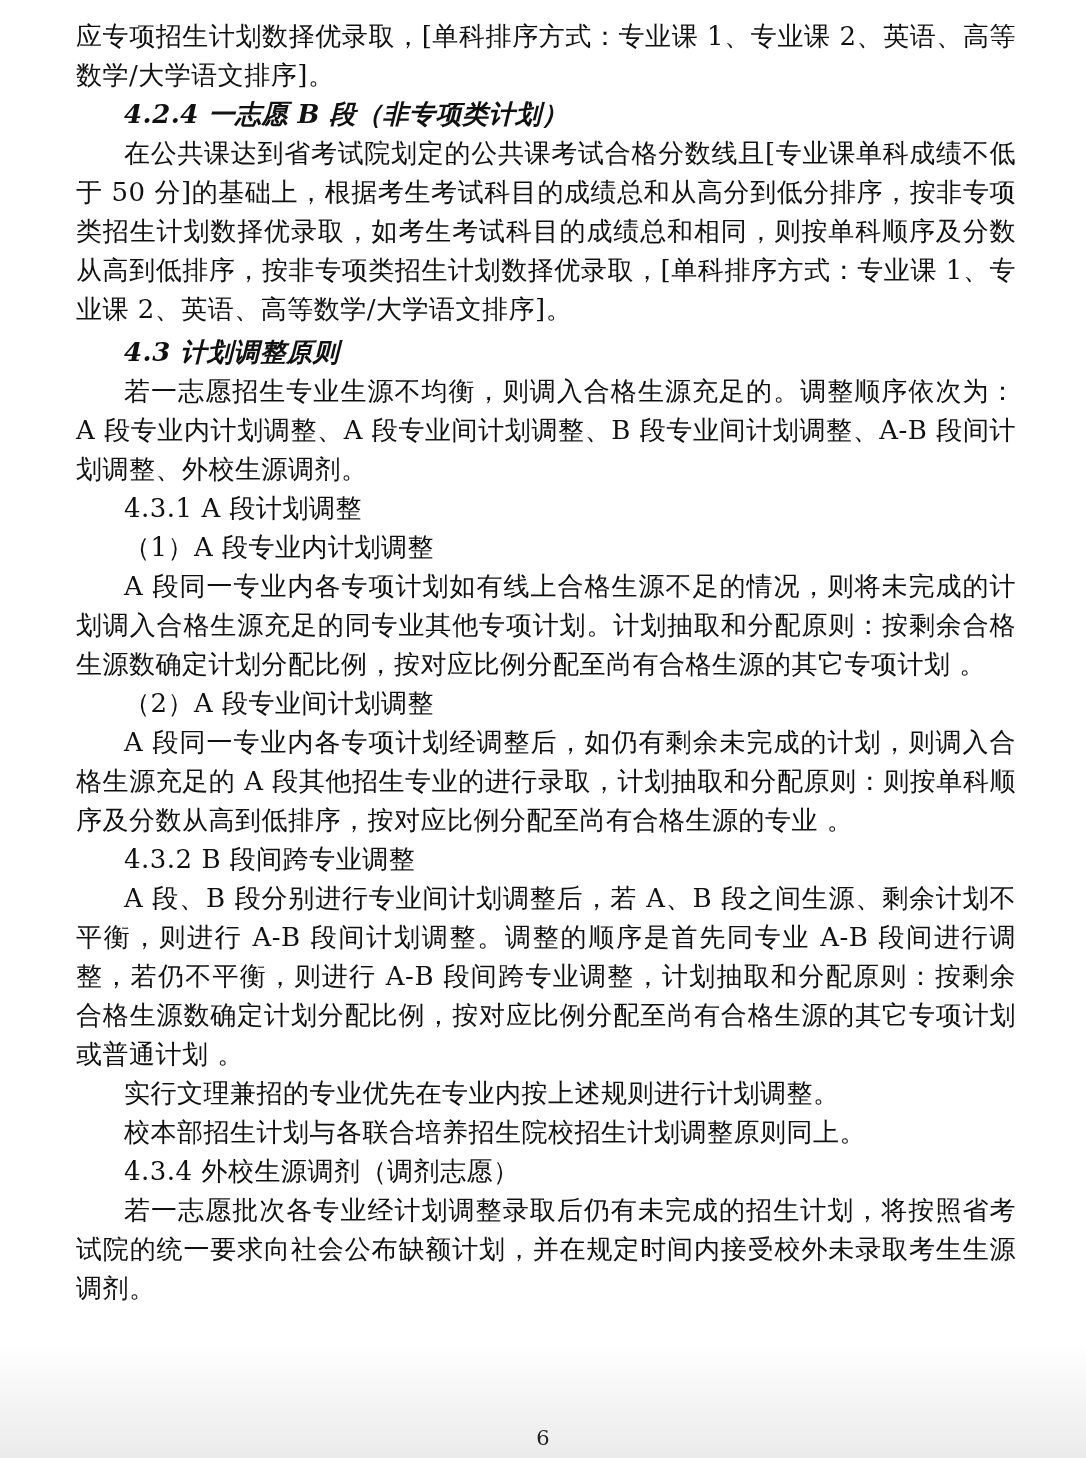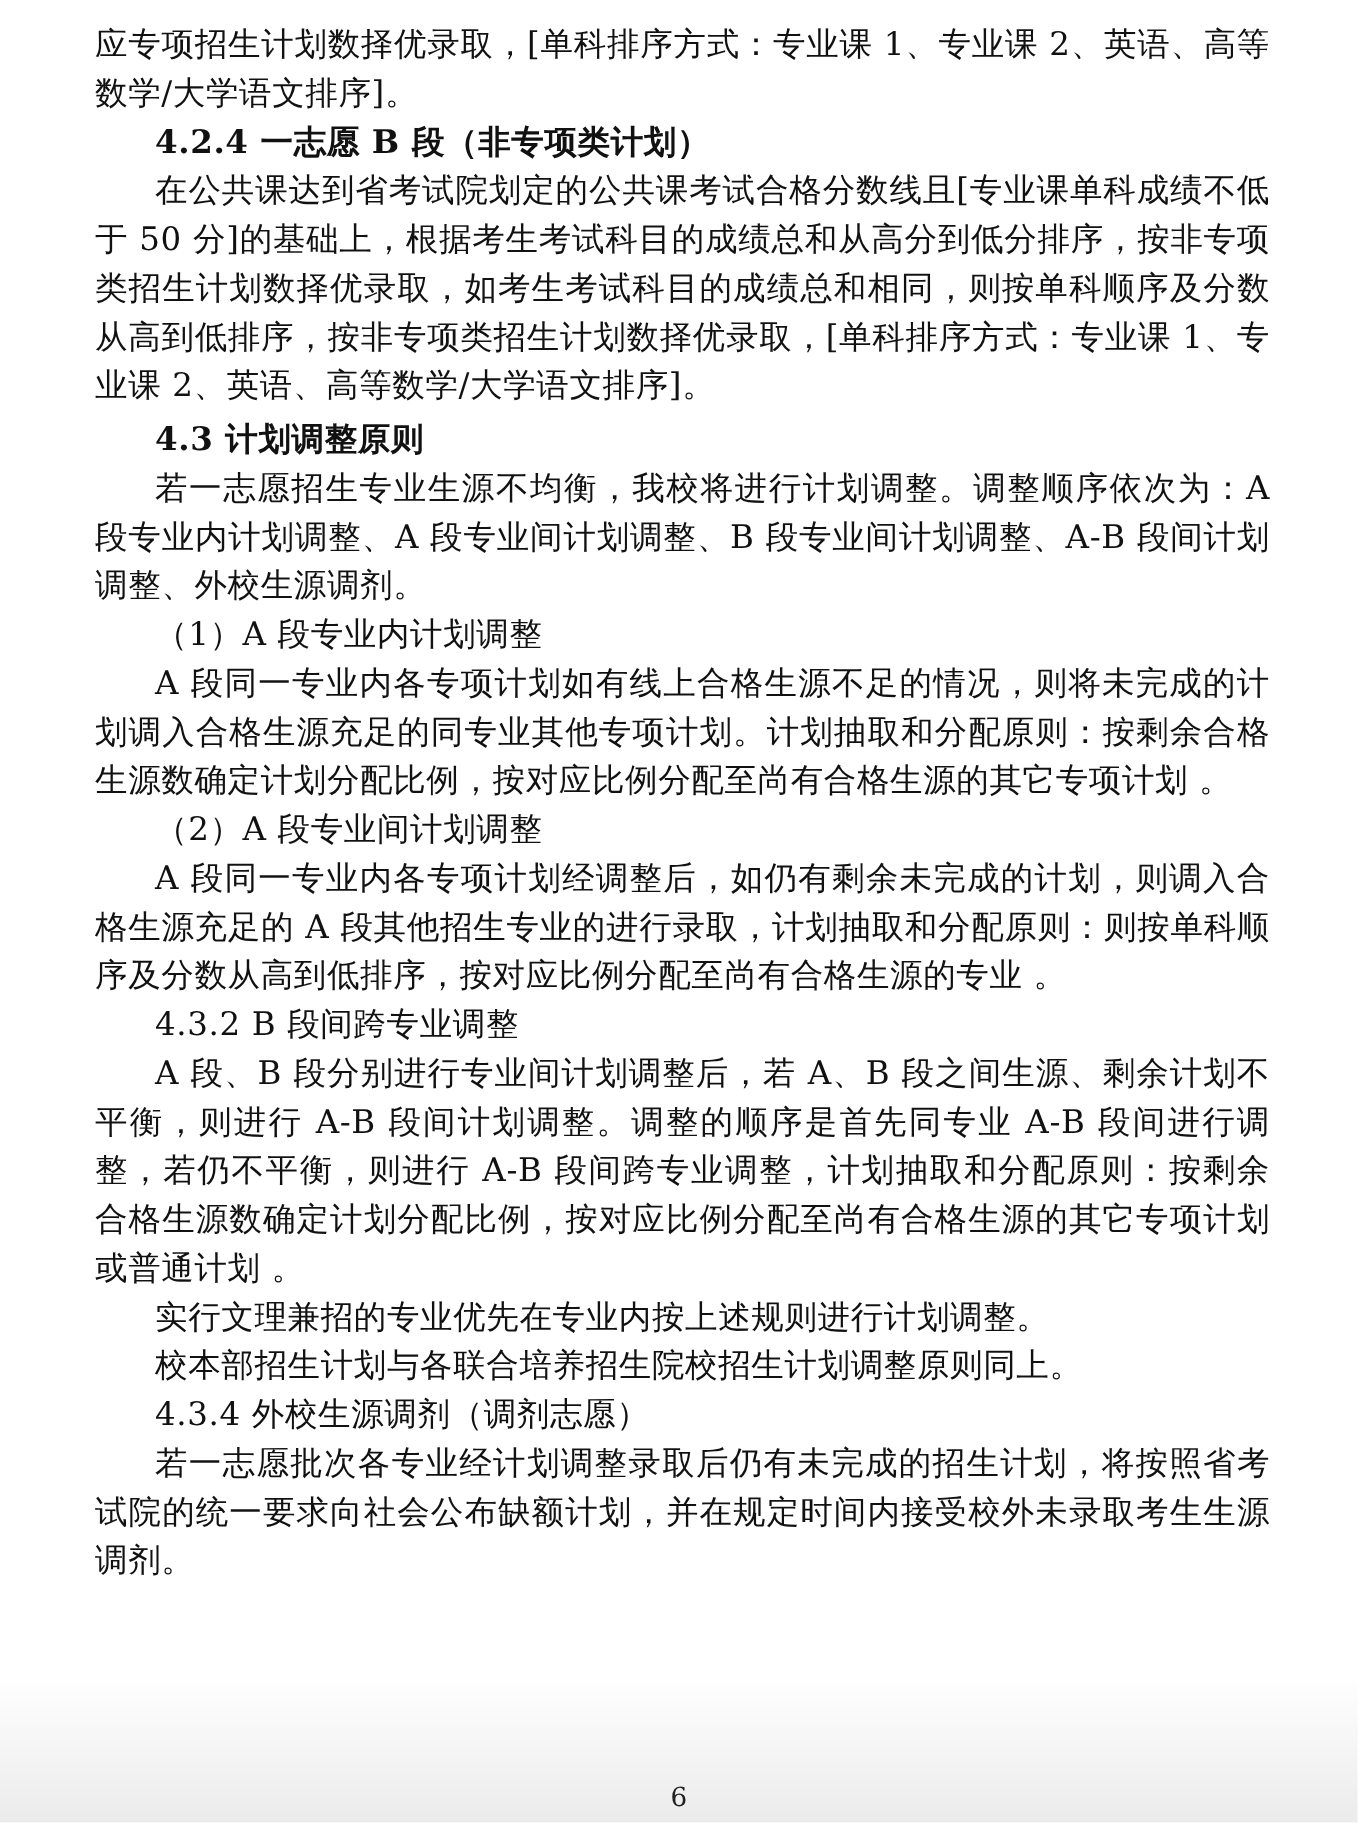--- a/index.html
+++ b/index.html
@@ -22,21 +22,21 @@
     color: #111111;
     text-align: justify;
     text-justify: inter-ideograph;
   }
   .para {
     margin: 0;
     text-indent: 48px;
     letter-spacing: 0.5px;
   }
   .no-indent { text-indent: 0; }
-  .heading { font-weight: bold; }
+  .heading { font-weight: bold; font-style: italic; }
   .gap-top { margin-top: 4px; }
   .footer {
     position: absolute;
     left: 0;
     top: 1426px;
     width: 100%;
     text-align: center;
   }
   .pagenum {
     font-size: 21px;
@@ -45,21 +45,22 @@
 </style>
 </head>
 <body>
 
 <div class="page">
   <div class="content">
     <p class="para no-indent">应专项招生计划数择优录取，[单科排序方式：专业课 1、专业课 2、英语、高等数学/大学语文排序]。</p>
     <p class="para heading">4.2.4 一志愿 B 段（非专项类计划）</p>
     <p class="para">在公共课达到省考试院划定的公共课考试合格分数线且[专业课单科成绩不低于 50 分]的基础上，根据考生考试科目的成绩总和从高分到低分排序，按非专项类招生计划数择优录取，如考生考试科目的成绩总和相同，则按单科顺序及分数从高到低排序，按非专项类招生计划数择优录取，[单科排序方式：专业课 1、专业课 2、英语、高等数学/大学语文排序]。</p>
     <p class="para heading gap-top">4.3 计划调整原则</p>
-    <p class="para">若一志愿招生专业生源不均衡，我校将进行计划调整。调整顺序依次为：A 段专业内计划调整、A 段专业间计划调整、B 段专业间计划调整、A-B 段间计划调整、外校生源调剂。</p>
+    <p class="para">若一志愿招生专业生源不均衡，则调入合格生源充足的。调整顺序依次为：A 段专业内计划调整、A 段专业间计划调整、B 段专业间计划调整、A-B 段间计划调整、外校生源调剂。</p>
+    <p class="para">4.3.1 A 段计划调整</p>
     <p class="para">（1）A 段专业内计划调整</p>
     <p class="para">A 段同一专业内各专项计划如有线上合格生源不足的情况，则将未完成的计划调入合格生源充足的同专业其他专项计划。计划抽取和分配原则：按剩余合格生源数确定计划分配比例，按对应比例分配至尚有合格生源的其它专项计划 。</p>
     <p class="para">（2）A 段专业间计划调整</p>
     <p class="para">A 段同一专业内各专项计划经调整后，如仍有剩余未完成的计划，则调入合格生源充足的 A 段其他招生专业的进行录取，计划抽取和分配原则：则按单科顺序及分数从高到低排序，按对应比例分配至尚有合格生源的专业 。</p>
     <p class="para">4.3.2 B 段间跨专业调整</p>
     <p class="para">A 段、B 段分别进行专业间计划调整后，若 A、B 段之间生源、剩余计划不平衡，则进行 A-B 段间计划调整。调整的顺序是首先同专业 A-B 段间进行调整，若仍不平衡，则进行 A-B 段间跨专业调整，计划抽取和分配原则：按剩余合格生源数确定计划分配比例，按对应比例分配至尚有合格生源的其它专项计划或普通计划 。</p>
     <p class="para">实行文理兼招的专业优先在专业内按上述规则进行计划调整。</p>
     <p class="para">校本部招生计划与各联合培养招生院校招生计划调整原则同上。</p>
     <p class="para">4.3.4 外校生源调剂（调剂志愿）</p>
     <p class="para">若一志愿批次各专业经计划调整录取后仍有未完成的招生计划，将按照省考试院的统一要求向社会公布缺额计划，并在规定时间内接受校外未录取考生生源调剂。</p>

